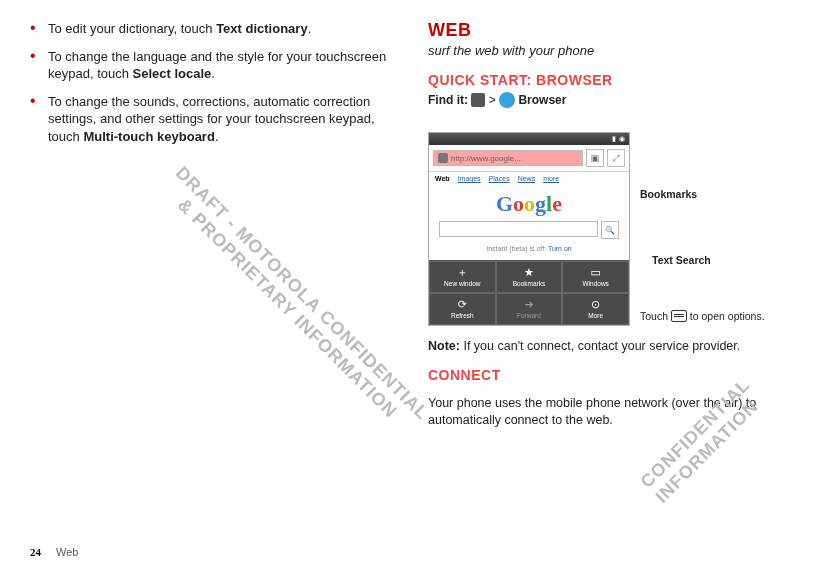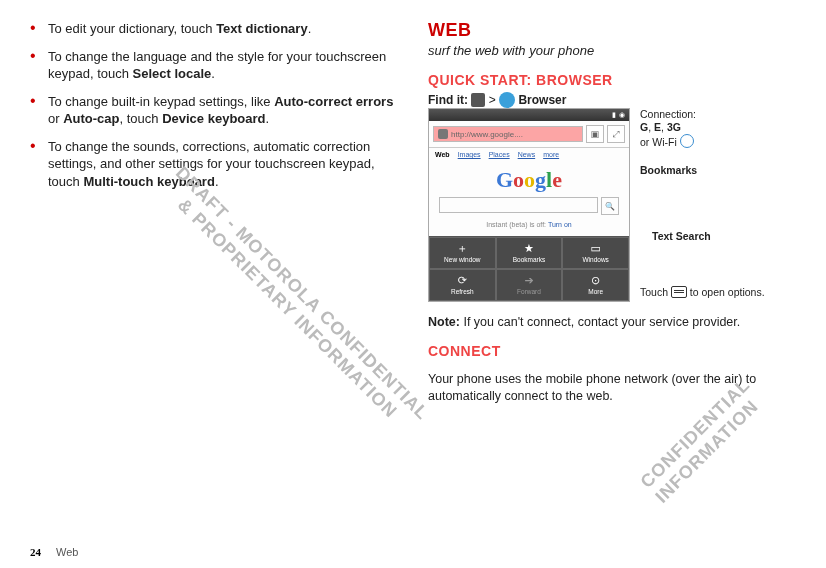--- a/index.html
+++ b/index.html
@@ -57,21 +57,21 @@
   }
   h3.red {
     color: #ef4444;
     font-weight: 800;
     letter-spacing: 0.5px;
     margin: 0 0 4px 0;
     font-size: 14px;
   }
   .findit {
     font-size: 12px;
-    margin-bottom: 0;
+    margin-bottom: 24px;
   }
   .icon-box {
     display: inline-block;
     width: 14px;
     height: 14px;
     background: #555;
     border-radius: 2px;
     vertical-align: -3px;
   }
   .icon-globe {
@@ -279,23 +279,20 @@
 <div class="columns">
   <div class="col col-left">
     <ul class="bullets">
       <li>
         <span>To edit your dictionary, touch </span><b>Text dictionary</b><span>.</span>
       </li>
       <li>
         <span>To change the language and the style for your touchscreen keypad, touch </span><b>Select locale</b><span>.</span>
       </li>
       <li>
-        <span>To change built-in keypad settings, like </span><b>Auto-correct errors</b><span> or </span><b>Auto-cap</b><span>, touch </span><b>Device keyboard</b><span>.</span>
-      </li>
-      <li>
         <span>To change the sounds, corrections, automatic correction settings, and other settings for your touchscreen keypad, touch </span><b>Multi-touch keyboard</b><span>.</span>
       </li>
     </ul>
   </div>
 
   <div class="col col-right">
     <h2 class="red">WEB</h2>
     <p class="subtitle">surf the web with your phone</p>
 
     <h3 class="red">QUICK START: BROWSER</h3>
@@ -361,27 +358,20 @@
               <span>Forward</span>
             </div>
           <div class="menu-cell">
               <span class="mi">⊙</span>
               <span>More</span>
             </div>
         </div>
       </div>
 
       <div class="callouts">
-        <div class="callout" style="top:0;left:0;">
-          <div class="t">
-            <span>Connection:</span><br>
-            <b>G</b>, <b>E</b>, <b>3G</b><br>
-            <span>or Wi-Fi</span> <span class="wifi-dot"></span>
-          </div>
-        </div>
         <div class="callout" style="top:56px;left:0;">
           <b class="t">Bookmarks</b>
         </div>
         <div class="callout" style="top:122px;left:12px;">
           <b class="t">Text Search</b>
         </div>
         <div class="callout" style="top:178px;left:0;">
           <div class="t">
             <span>Touch </span><span class="menu-key"></span><span> to open options.</span>
           </div>

